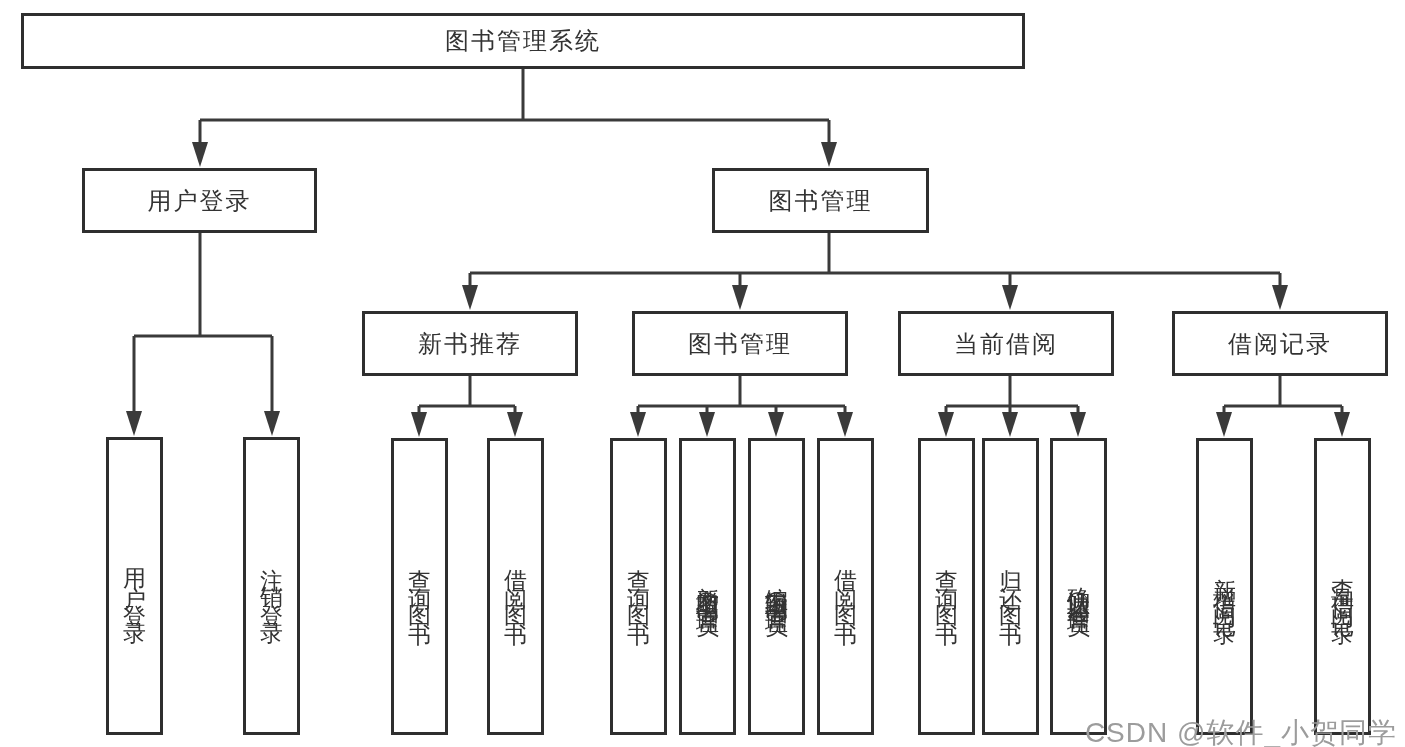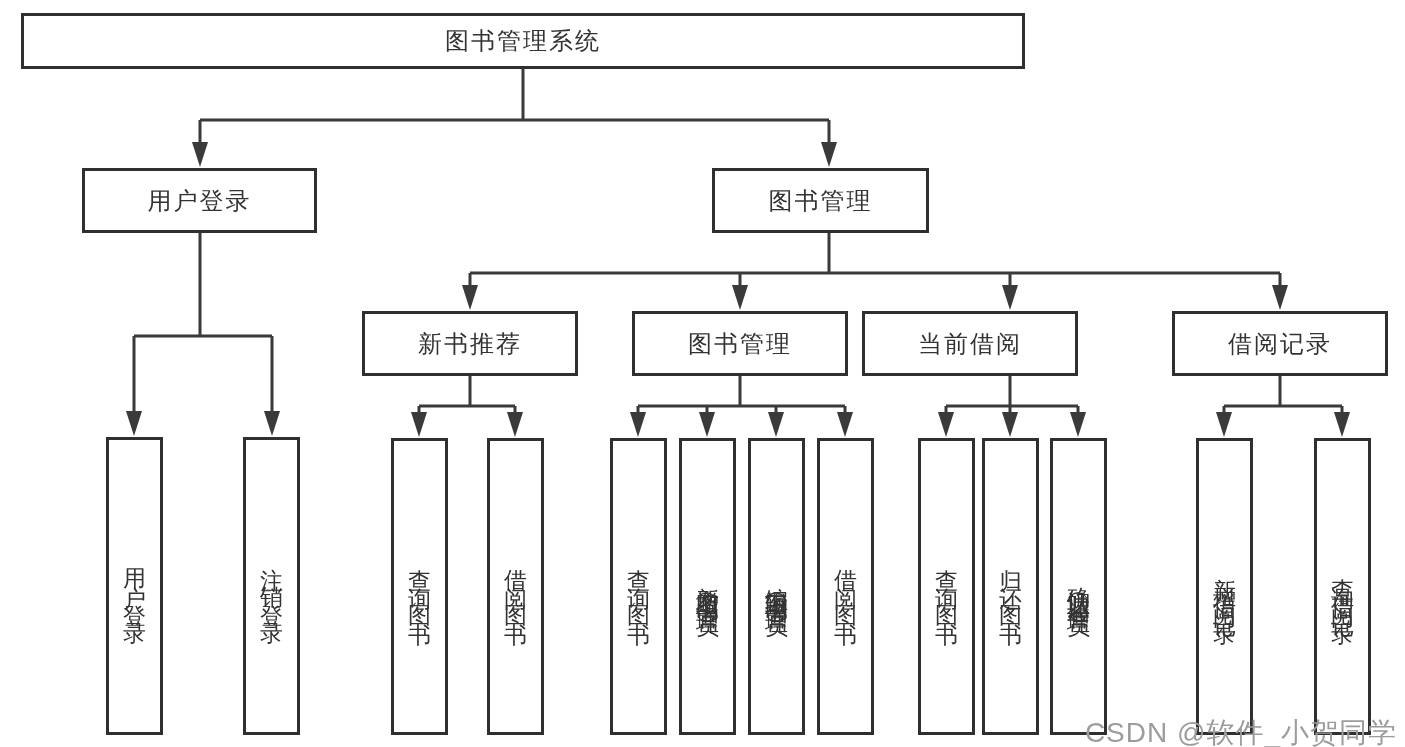--- a/index.html
+++ b/index.html
@@ -21,21 +21,21 @@
   }
   .ls-wide{letter-spacing:18px;}
   .ls-mid{letter-spacing:9px;}
   .ls-tight{letter-spacing:4px;}
   
   #n-root{left:21px;top:13px;width:1004px;height:56px;}
   #n-login{left:82px;top:168px;width:235px;height:65px;}
   #n-mgmt{left:712px;top:168px;width:217px;height:65px;}
   #n-newbook{left:362px;top:311px;width:216px;height:65px;}
   #n-borrow{left:632px;top:311px;width:216px;height:65px;}
-  #n-current{left:862px;top:311px;width:216px;height:65px;}
+  #n-current{left:898px;top:311px;width:216px;height:65px;}
   #n-records{left:1172px;top:311px;width:216px;height:65px;}
   #n-l1a{left:106px;top:437px;height:298px;}
   #n-l1b{left:243px;top:437px;height:298px;}
   #n-l2a{left:391px;}
   #n-l2b{left:487px;}
   #n-l3a{left:610px;}
   #n-l3b{left:679px;}
   #n-l3c{left:748px;}
   #n-l3d{left:817px;}
   #n-l4a{left:918px;}

